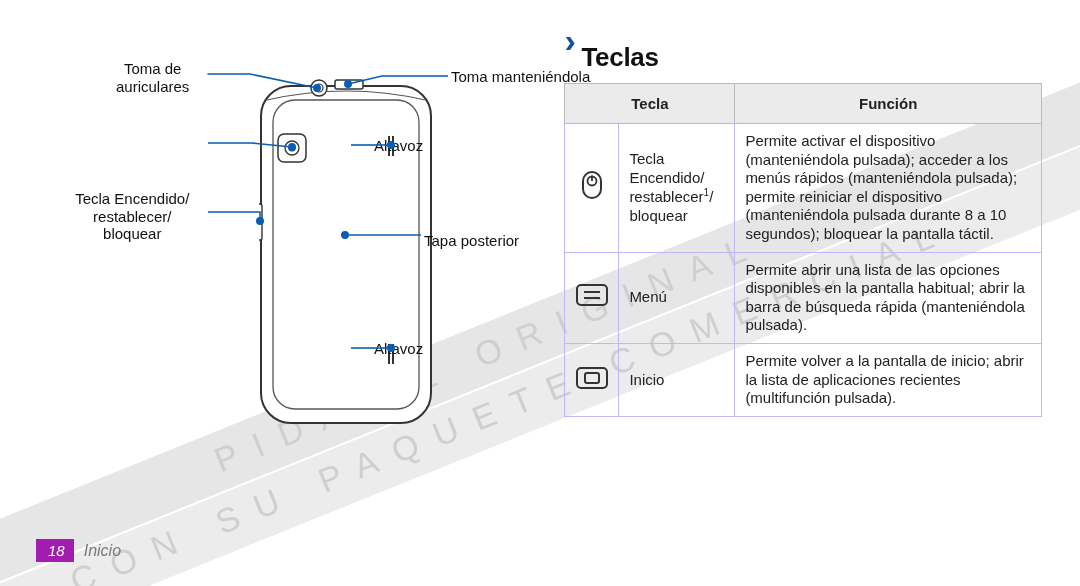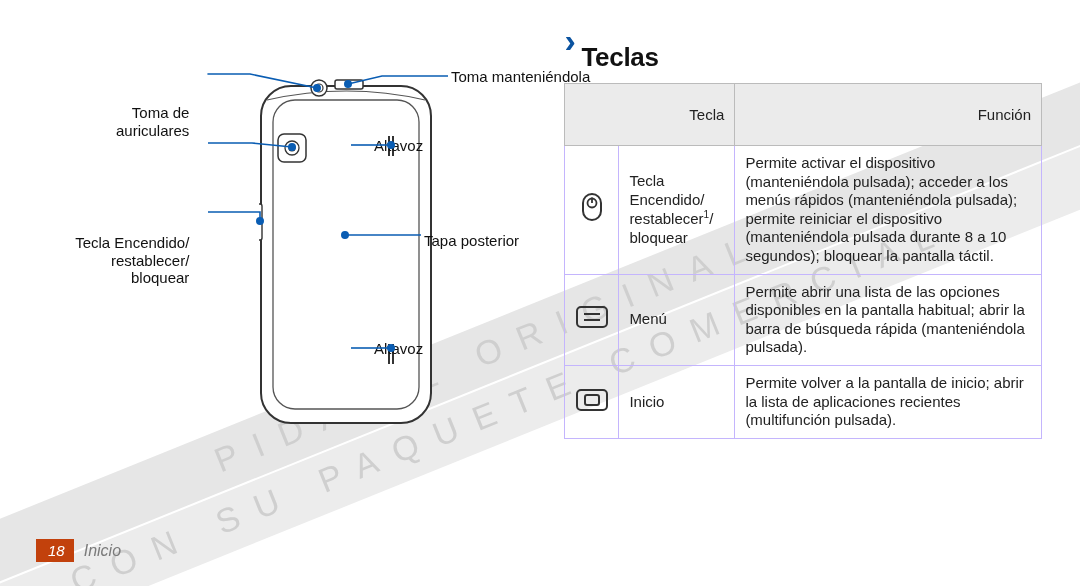--- a/index.html
+++ b/index.html
@@ -43,21 +43,21 @@
     height: 354px;
   }
 
   .callout {
     position: absolute;
     font-size: 15px;
     line-height: 1.18;
     color: #111;
     white-space: nowrap;
   }
-  .callout.right-align { text-align: right; margin-top: 44px; }
+  .callout.right-align { text-align: center; }
 
   .right {
     width: 490px;
     padding-top: 2px;
   }
 
   .section-title {
     font-size: 26px;
     font-weight: bold;
     letter-spacing: -.3px;
@@ -75,24 +75,24 @@
     display: inline-block;
   }
 
   table.keys {
     width: 100%;
     border-collapse: collapse;
     font-size: 15px;
   }
   table.keys thead th {
     background: #ebebeb;
-    font-weight: normal;
-    text-align: right;
+    font-weight: bold;
+    text-align: center;
     border: 1px solid #bbb;
-    padding: 22px 10px;
+    padding: 11px 10px;
   }
   table.keys tbody td {
     border: 1px solid #c4b5fd;
     vertical-align: middle;
     padding: 8px 10px;
     line-height: 1.24;
   }
   table.keys tbody td.icon-cell {
     width: 54px;
     text-align: center;
@@ -110,21 +110,21 @@
   .footer {
     position: absolute;
     left: 36px;
     bottom: 24px;
     display: flex;
     align-items: center;
     font-style: italic;
     color: #fff;
   }
   .footer .num {
-    background: #c2410c;
+    background: #a21caf;
     padding: 3px 9px 3px 12px;
     font-style: italic;
     font-size: 15px;
     display: inline-block;
   }
   .footer .num::before {
     content: "";
   }
   .footer-label {
     color: #7a7a7a;

